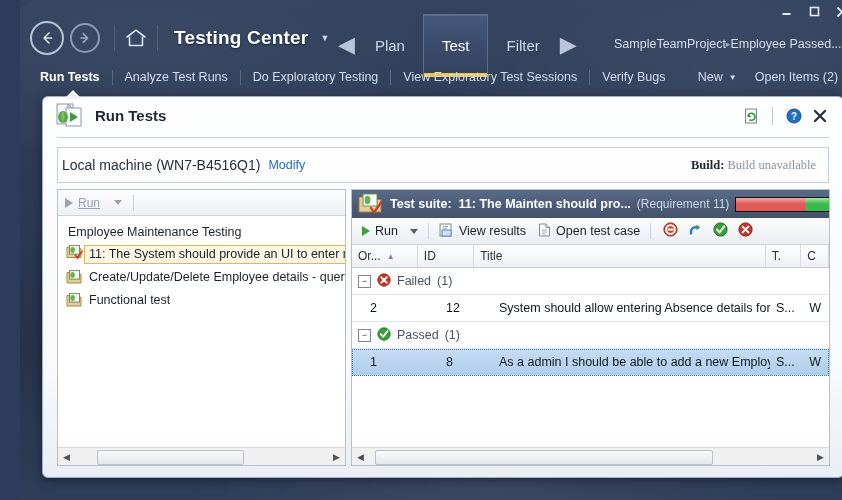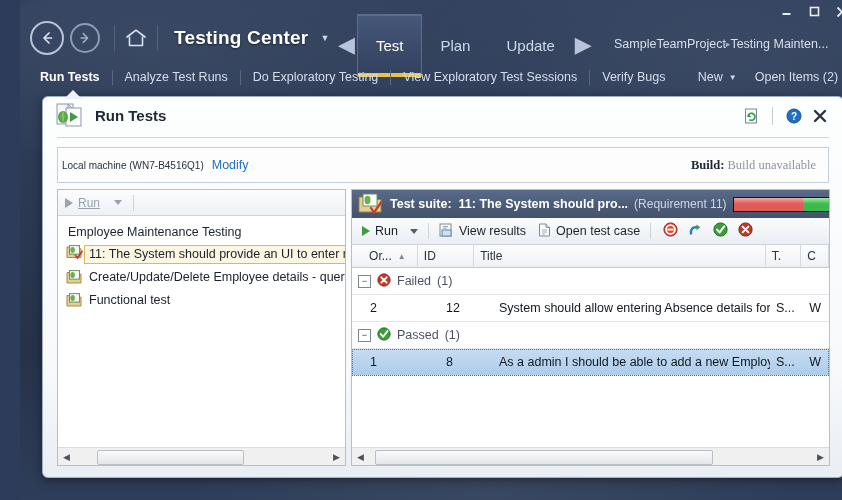--- a/index.html
+++ b/index.html
@@ -80,21 +80,21 @@
   .paneltitle{position:absolute;left:52px;top:10px;font-size:15px;font-weight:bold;color:#1f2733;}
   .panelhdr-actions{position:absolute;right:10px;top:8px;display:flex;align-items:center;gap:0px;}
   .iconbtn{width:26px;height:22px;display:flex;align-items:center;justify-content:center;}
   .hsep{width:1px;height:18px;background:#c2ccd9;margin:0 8px;}
   .hdrline{position:absolute;left:14px;right:14px;top:40px;height:1px;background:#ccd4de;}
 
   
   .performbar{position:absolute;left:14px;top:50px;width:770px;height:34px;
     background:#fdfdfe;border:1px solid #c6cedb;display:flex;align-items:center;}
   .pb-label{font-size:12.5px;font-weight:bold;color:#1e2630;margin-left:10px;}
-  .pb-value{font-size:10px;color:#26303c;margin-left:4px;}
+  .pb-value{font-size:14px;color:#26303c;margin-left:4px;}
   .pb-link{font-size:12.5px;color:#1f6fc4;margin-left:8px;text-decoration:none;}
   .pb-right{margin-left:auto;margin-right:12px;font-size:12.5px;font-family:Liberation Serif, serif;}
   .pb-right b{color:#1e2630;}
   .pb-right span{color:#8c949f;}
 
   
   .leftpane{position:absolute;left:14px;top:92px;width:287px;height:275px;
     background:#ffffff;border:1px solid #b6c0cd;overflow:hidden;}
   .ltoolbar{height:25px;background:linear-gradient(180deg,#fcfcfd 0%,#eef1f5 100%);
     border-bottom:1px solid #ccd3dd;display:flex;align-items:center;}
@@ -207,30 +207,30 @@
           <path d="M4.5 8.5 V17.5 H17.5 V8.5" stroke="#dbe3f0" stroke-width="1.6" fill="none" stroke-linejoin="round"></path>
         </svg>
       </div>
       <div class="vsep"></div>
       <div class="apptitle">Testing Center</div>
       <div class="appcaret">▼</div>
     </div>
 
     <div class="tabs">
       <div class="chev">◀</div>
+      <div class="tab">Plan</div>
       <div class="tab active">Test</div>
-      <div class="tab">Plan</div>
-      <div class="tab">Update</div>
+      <div class="tab">Filter</div>
       <div class="chev">▶</div>
     </div>
 
     <div class="breadcrumb">
       <span>SampleTeamProject</span>
       <span class="bcsep">▸</span>
-      <span>Testing Mainten...</span>
+      <span>Employee Passed...</span>
     </div>
   </div>
 
   <div class="menustrip">
     <div class="menuitems">
       <div class="mi active">Run Tests</div>
       <div class="msep"></div>
       <div class="mi">Analyze Test Runs</div>
       <div class="msep"></div>
       <div class="mi">Do Exploratory Testing</div>
@@ -368,21 +368,21 @@
       <div class="suitehdr">
         <span class="suiteicon">
           <svg width="26" height="24" viewBox="0 0 26 24">
             <path d="M1 5 H9 L11 7.5 H23 V20 H1 Z" fill="#e3cf96" stroke="#9c8040"></path>
             <rect x="5" y="2" width="14" height="12" fill="#fbfdf8" stroke="#6f8f5c"></rect>
             <ellipse cx="9.5" cy="8" rx="3" ry="4.2" fill="#6fae4e"></ellipse>
             <path d="M13 16 L16 20.5 L23 10.5" stroke="#cc3b2b" stroke-width="2.2" fill="none" stroke-linecap="round"></path>
           </svg>
         </span>
         <span class="suitelab">Test suite:</span>
-        <span class="suitename">11: The System should pro...</span>
+        <span class="suitename">11: The Mainten should pro...</span>
         <span class="suitereq">(Requirement 11)</span>
         <span class="progbar">
           <span class="pseg" id="seg-failed" style="width: 50%; background: linear-gradient(rgb(240, 168, 160), rgb(224, 90, 90) 45%, rgb(224, 90, 90));"></span>
           <span class="pseg" id="seg-passed" style="width: 50%; background: linear-gradient(rgb(169, 230, 165), rgb(61, 186, 78) 45%, rgb(61, 186, 78));"></span>
         </span>
       </div>
 
       <div class="rtoolbar">
         <div class="rtbitem">
           <span class="tri green"></span>
@@ -437,21 +437,21 @@
           <span>
             <svg width="15" height="15" viewBox="0 0 15 15">
               <circle cx="7.5" cy="7.5" r="6.6" fill="#c0392b" stroke="#8c2318"></circle>
               <path d="M4.6 4.6 L10.4 10.4 M10.4 4.6 L4.6 10.4" stroke="#ffffff" stroke-width="2" stroke-linecap="round"></path>
             </svg>
           </span>
         </div>
       </div>
 
       <div class="gridhdr">
-        <div class="gh" style="width:62px;justify-content:center;">
+        <div class="gh" style="width:62px;">
           <span>Or...</span>
           <span class="sortarrow">▲</span>
         </div>
         <div class="gh" style="width:52px;">
           <span>ID</span>
         </div>
         <div class="gh" style="width:300px;">
           <span>Title</span>
         </div>
         <div class="gh" style="width:30px;">

